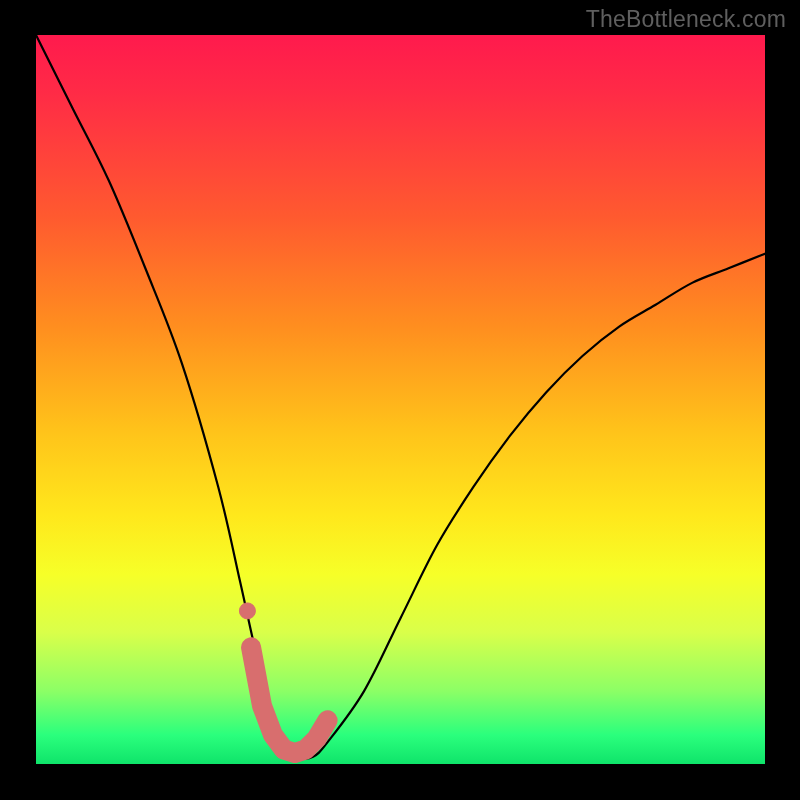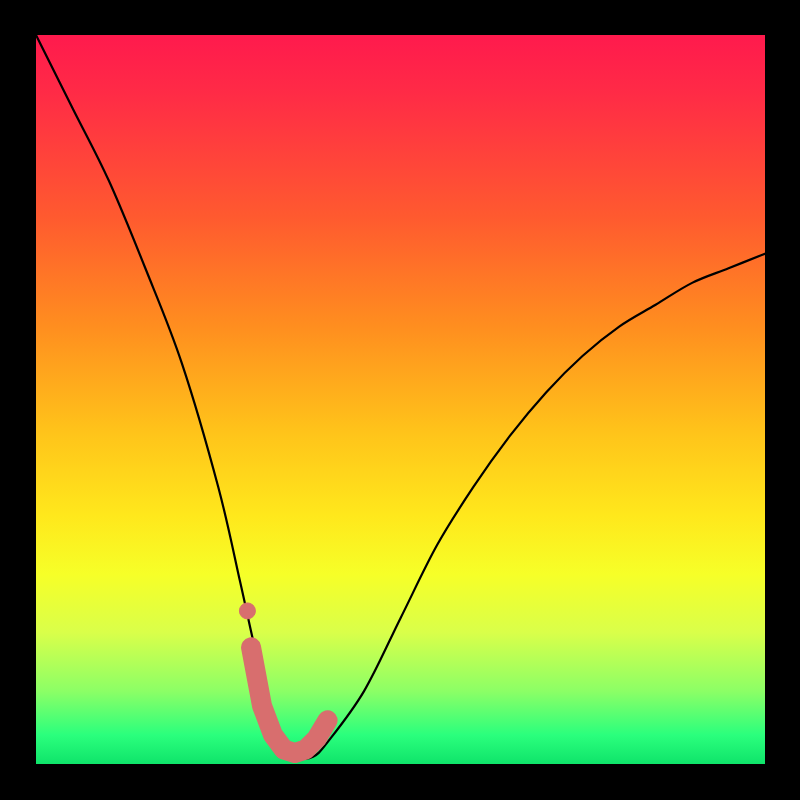--- a/index.html
+++ b/index.html
@@ -56,20 +56,21 @@
     left: 0;
     top: 0;
     width: 729px;
     height: 729px;
   }
 </style>
 </head>
 <body>
 
 <div class="frame">
+  <div class="watermark">TheBottleneck.com</div>
   <div class="plot-area">
     <svg class="overlay" viewBox="0 0 729 729" preserveAspectRatio="none">
       <path id="curve-path" fill="none" stroke="#000" stroke-width="2.2" stroke-linecap="round" d="M 0 0 C 6.075 12.149999999999997, 24.300000000000004 48.59999999999998, 36.45 72.89999999999998 C 48.6 97.19999999999997, 60.75000000000001 119.06999999999995, 72.9 145.79999999999995 C 85.05000000000001 172.52999999999994, 97.19999999999999 202.90499999999997, 109.35 233.27999999999997 C 121.5 263.655, 133.65 291.59999999999997, 145.8 328.04999999999995 C 157.95000000000002 364.49999999999994, 172.53 415.53000000000003, 182.25 451.98 C 191.97 488.43, 198.04500000000004 520.02, 204.12000000000003 546.75 C 210.19500000000002 573.48, 213.84 591.705, 218.7 612.36 C 223.55999999999997 633.015, 228.42 654.885, 233.28 670.68 C 238.14000000000001 686.4749999999999, 243 698.625, 247.86 707.13 C 252.72000000000003 715.635, 257.58 719.28, 262.44 721.71 C 267.3 724.1400000000001, 272.15999999999997 724.1400000000001, 277.02 721.71 C 281.88 719.28, 283.095 718.065, 291.6 707.13 C 300.105 696.1949999999999, 315.90000000000003 676.755, 328.05 656.1 C 340.2 635.445, 352.35 607.5, 364.5 583.2 C 376.65 558.9000000000001, 388.80000000000007 532.1700000000001, 400.95000000000005 510.3 C 413.1 488.43, 425.25 470.20500000000004, 437.4 451.98 C 449.54999999999995 433.755, 461.70000000000005 416.745, 473.85 400.95 C 486 385.155, 498.15 370.575, 510.29999999999995 357.21 C 522.4499999999999 343.84499999999997, 534.6 331.69499999999994, 546.75 320.75999999999993 C 558.9 309.82499999999993, 571.0500000000001 300.105, 583.2 291.6 C 595.35 283.095, 607.5 277.02000000000004, 619.65 269.73 C 631.8 262.44, 643.95 253.93499999999997, 656.1 247.85999999999996 C 668.25 241.78499999999994, 680.4 238.13999999999996, 692.55 233.27999999999997 C 704.6999999999999 228.42, 722.925 221.13000000000002, 729 218.70000000000005"></path>
       <g id="highlight-group" fill="#d86e6e" stroke="#d86e6e">
           <path d="M 215.05499999999998 612.36 L 225.99 670.68 L 236.925 699.84 L 247.86 714.42 L 258.79499999999996 718.065 L 269.73 714.42 L 280.665 703.485 L 291.6 685.26" fill="none" stroke="#d86e6e" stroke-width="20" stroke-linecap="round" stroke-linejoin="round"></path>
           <circle cx="211.41" cy="575.91" r="8"></circle>
         </g>
     </svg>
   </div>
 </div>

